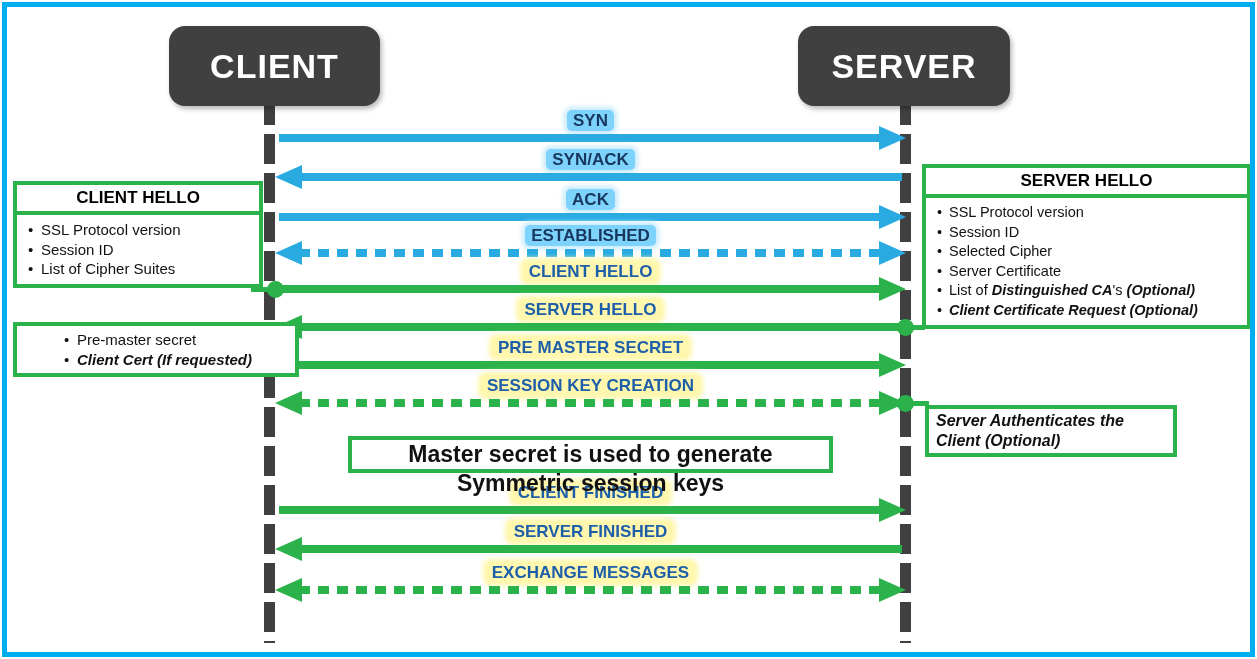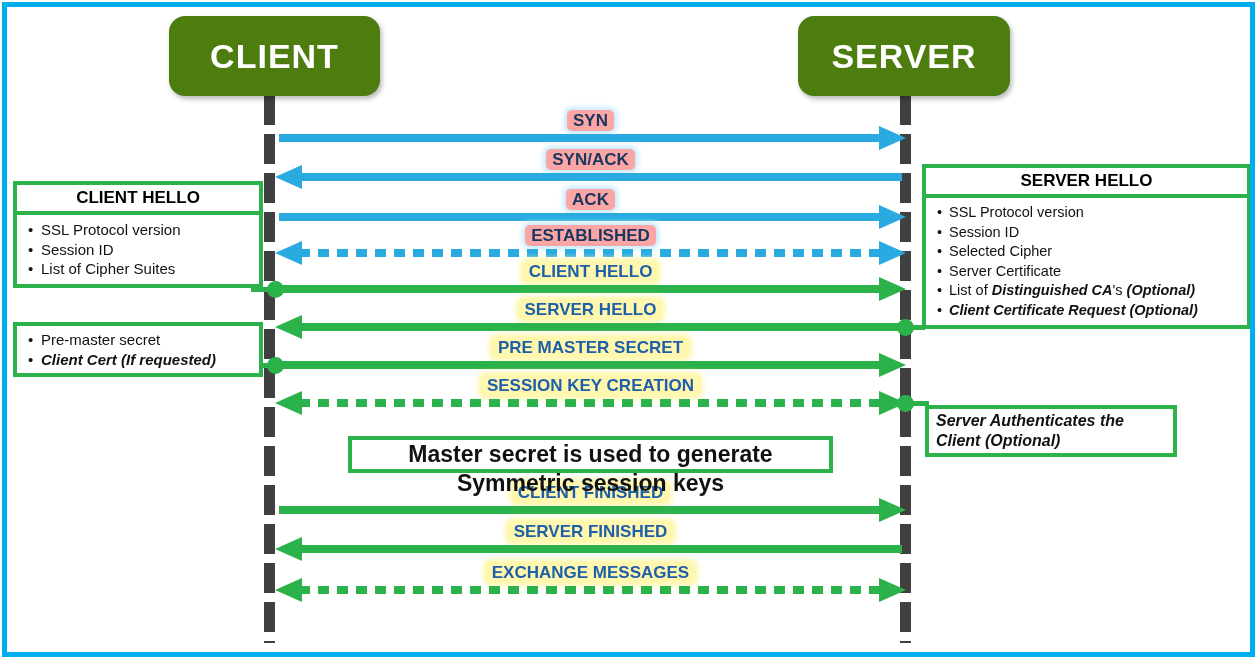--- a/index.html
+++ b/index.html
@@ -1,21 +1,21 @@
 <!DOCTYPE html>
 <html><head>
 <meta charset="utf-8">
 <style>
   html,body{margin:0;padding:0;background:#fff;}
   body{font-family:"Liberation Sans","DejaVu Sans",sans-serif;}
   #stage{position:relative;width:1257px;height:659px;background:#fff;overflow:hidden;}
   #frame{position:absolute;inset:2px;border:5px solid #00AEEF;pointer-events:none;z-index:40;}
 
   
-  .actor{position:absolute;top:16px;height:80px;background:#4d7c0f;border-radius:16px;
+  .actor{position:absolute;top:26px;height:80px;background:#404040;border-radius:16px;
          color:#fff;font-weight:bold;font-size:34px;letter-spacing:1px;
          display:flex;align-items:center;justify-content:center;
          box-shadow:2px 3px 5px rgba(0,0,0,.28);z-index:10;}
   #client-box{left:169px;width:211px;}
   #server-box{left:798px;width:212px;}
 
   
   .lifeline{position:absolute;top:95px;width:11px;height:548px;
     background:repeating-linear-gradient(180deg,#404040 0 30px,transparent 30px 39px);z-index:1;}
   #client-lifeline{left:264px;}
@@ -33,37 +33,37 @@
   .dir-l .line{left:22px;}
   .dir-b .line{left:22px;right:22px;}
   .ah{position:absolute;width:0;height:0;border-top:12px solid transparent;border-bottom:12px solid transparent;top:-12px;}
   .ah-r{right:-2px;border-left:27px solid var(--c);}
   .ah-l{left:-2px;border-right:27px solid var(--c);}
   .dot{position:absolute;width:17px;height:17px;border-radius:50%;background:#2BB24A;top:-8px;z-index:6;}
   .dot-l{left:-10px;}
   .dot-r{right:-10px;}
   .lbl{position:absolute;left:0;right:0;bottom:7px;text-align:center;}
   .tag{display:inline-block;font-weight:bold;font-size:17px;padding:0 6px;border-radius:5px;line-height:21px;}
-  .tcp .tag{color:#17375E;background:#fca5a5;box-shadow:0 0 5px 3px #C6EAFB;}
+  .tcp .tag{color:#17375E;background:#7dd3fc;box-shadow:0 0 5px 3px #C6EAFB;}
   .ssl .tag{color:#1E5FA9;background:#FFF7AE;box-shadow:0 0 5px 3px #FFF7AE;}
 
   
   .gbox{position:absolute;background:#fff;border:4px solid #2BB24A;z-index:12;color:#111;}
   .gtitle{border-bottom:4px solid #2BB24A;text-align:center;font-weight:bold;font-size:17px;
           padding:3px 2px;color:#000;}
   .gbox ul{list-style:none;margin:5px 0 5px 0;padding:0 4px 0 10px;}
   .gbox li{position:relative;padding-left:14px;font-size:15px;line-height:19.5px;}
   .gbox li::before{content:"\2022";position:absolute;left:1px;top:0;}
   .b{font-weight:bold;}
   .i{}
   .bi{font-weight:bold;font-style:italic;}
   #client-hello-box{left:13px;top:181px;width:242px;}
   #server-hello-box{left:922px;top:164px;width:321px;}
   #server-hello-box li{font-size:14.5px;line-height:19.5px;padding-left:13px;}
-  #premaster-box{left:13px;top:322px;width:242px;}
+  #premaster-box{left:13px;top:322px;width:242px;padding-left:36px;}
   #premaster-box ul{margin:4px 0;}
   #master-secret-box{left:348px;top:436px;width:477px;text-align:center;
       font-weight:bold;font-size:23px;line-height:29px;height:29px;}
   #server-auth-box{left:925px;top:405px;width:230px;font-weight:bold;font-style:italic;
       font-size:16px;line-height:20px;padding:2px 7px;}
 
   
   .conn{position:absolute;height:5px;background:#2BB24A;z-index:4;}
   #conn-client-hello{left:251px;top:287px;width:30px;}
   #conn-premaster{left:251px;top:363px;width:30px;}

